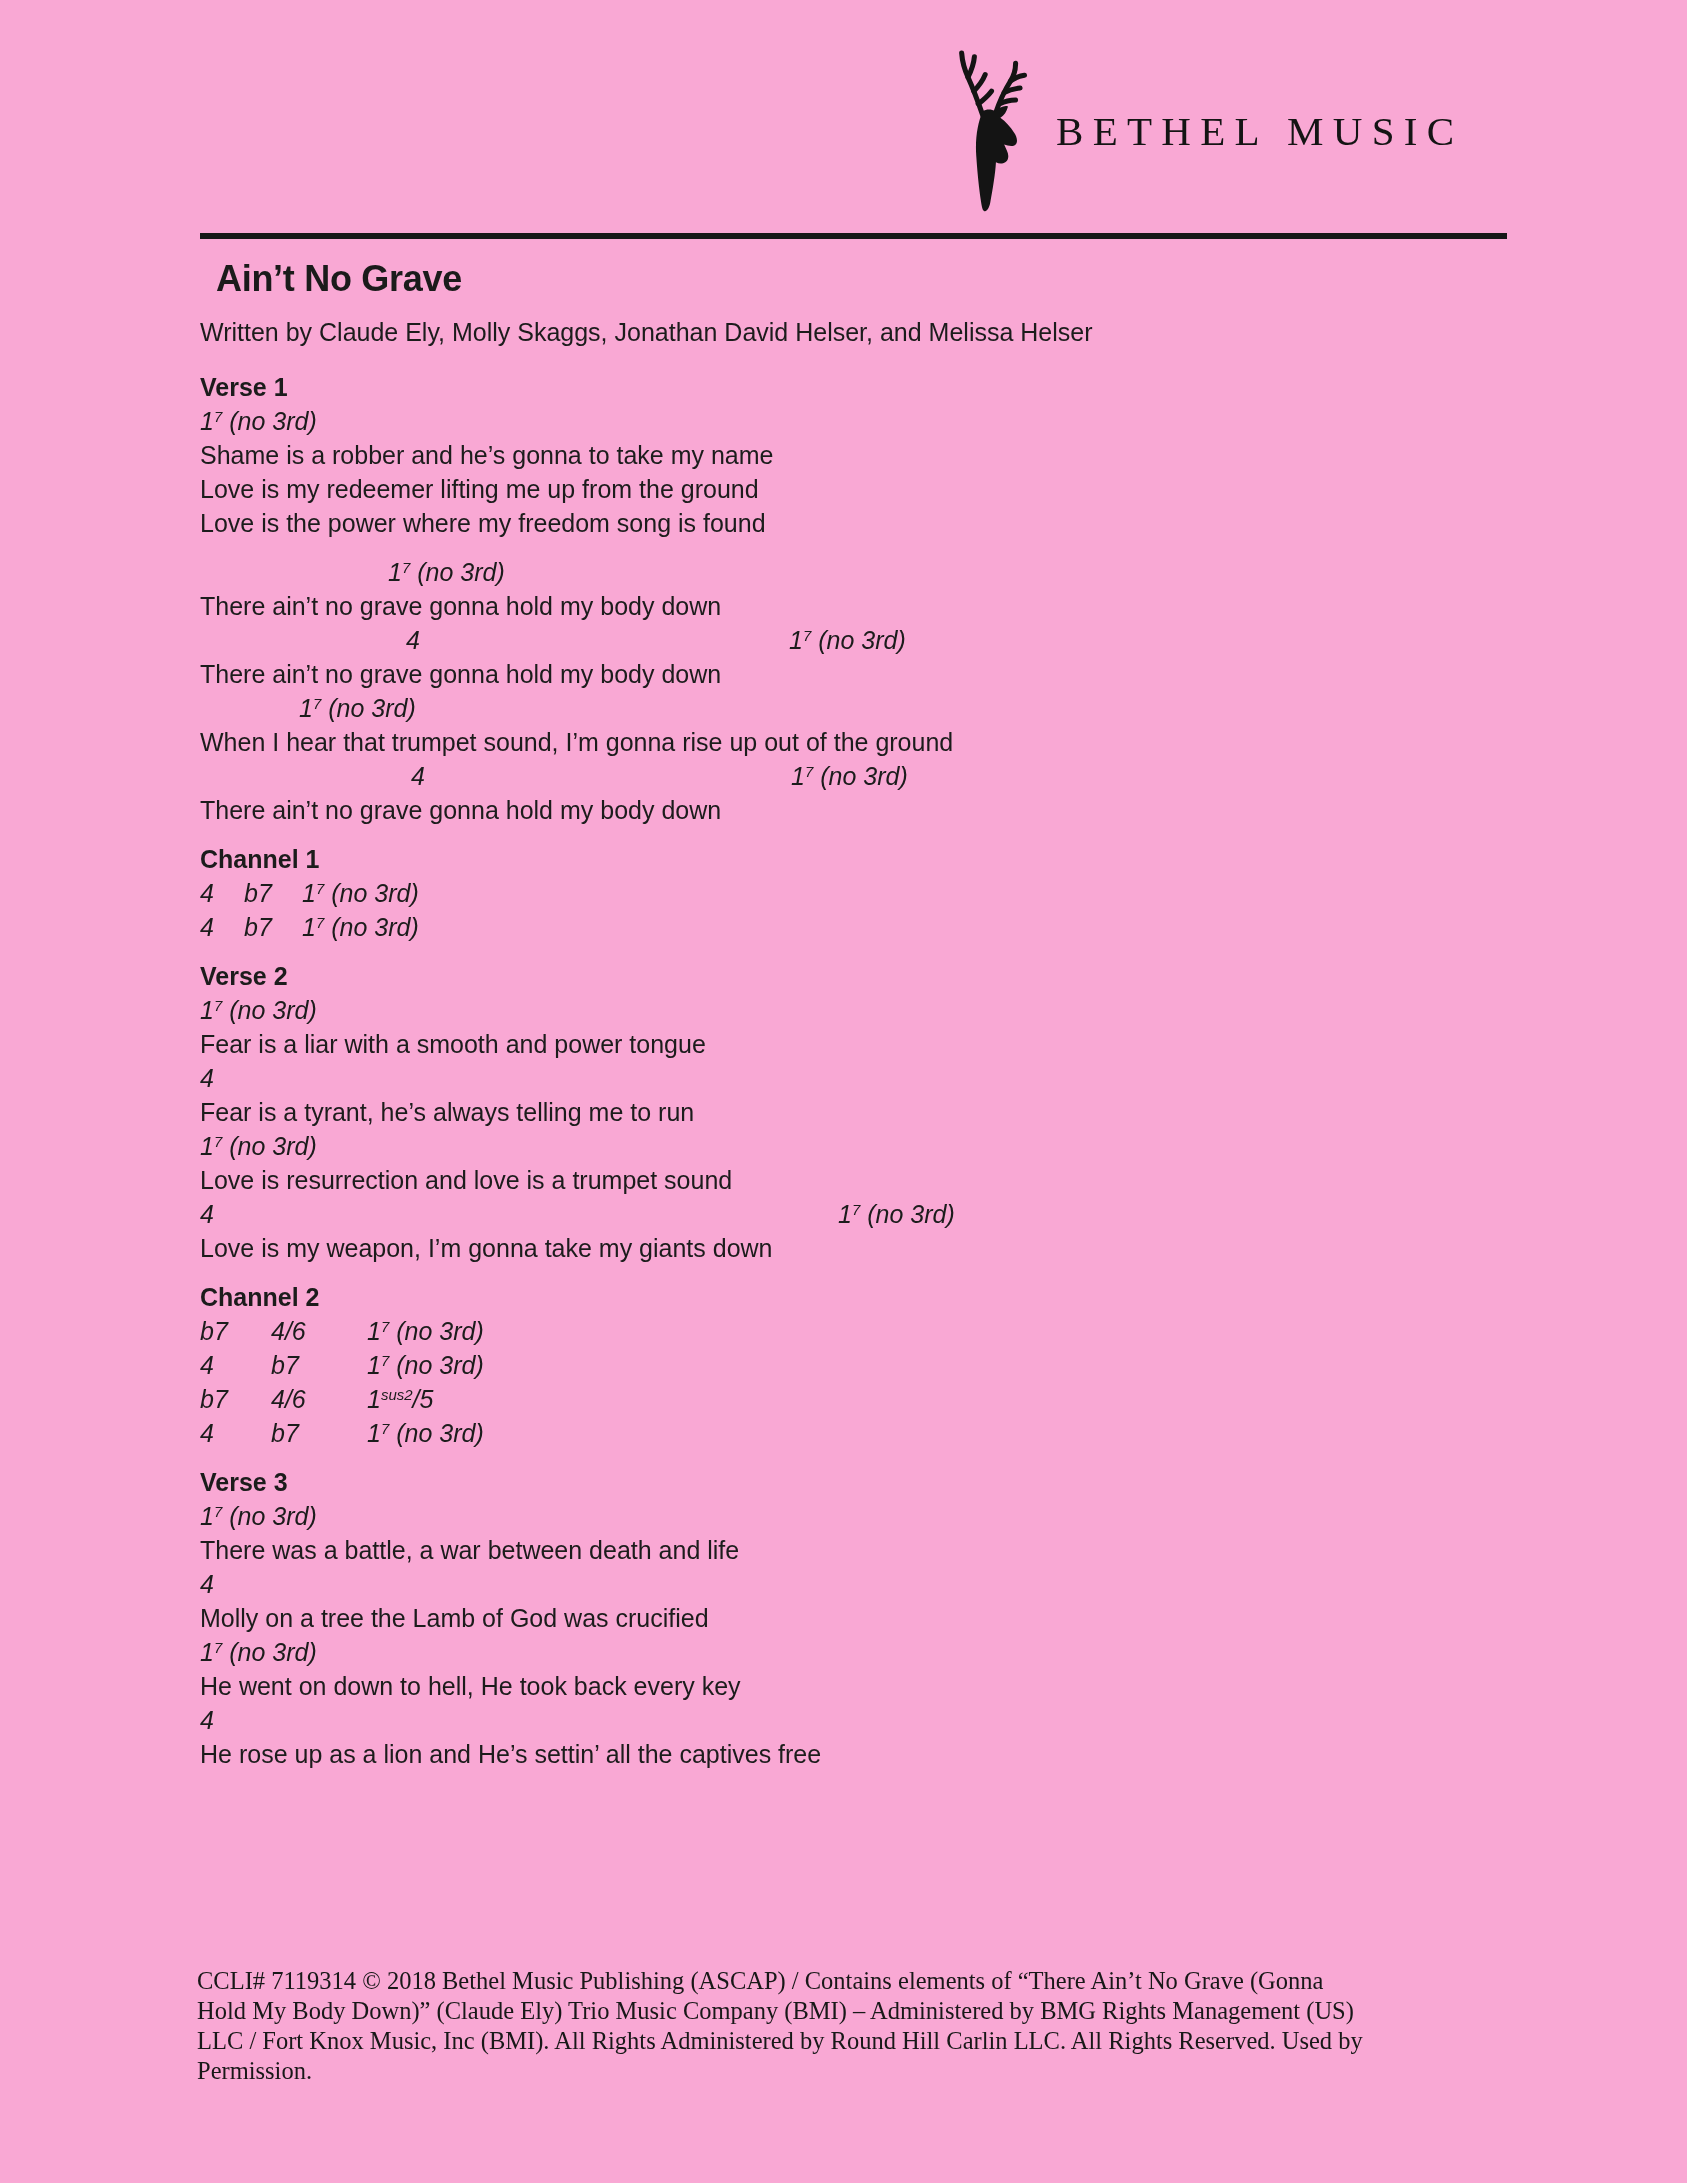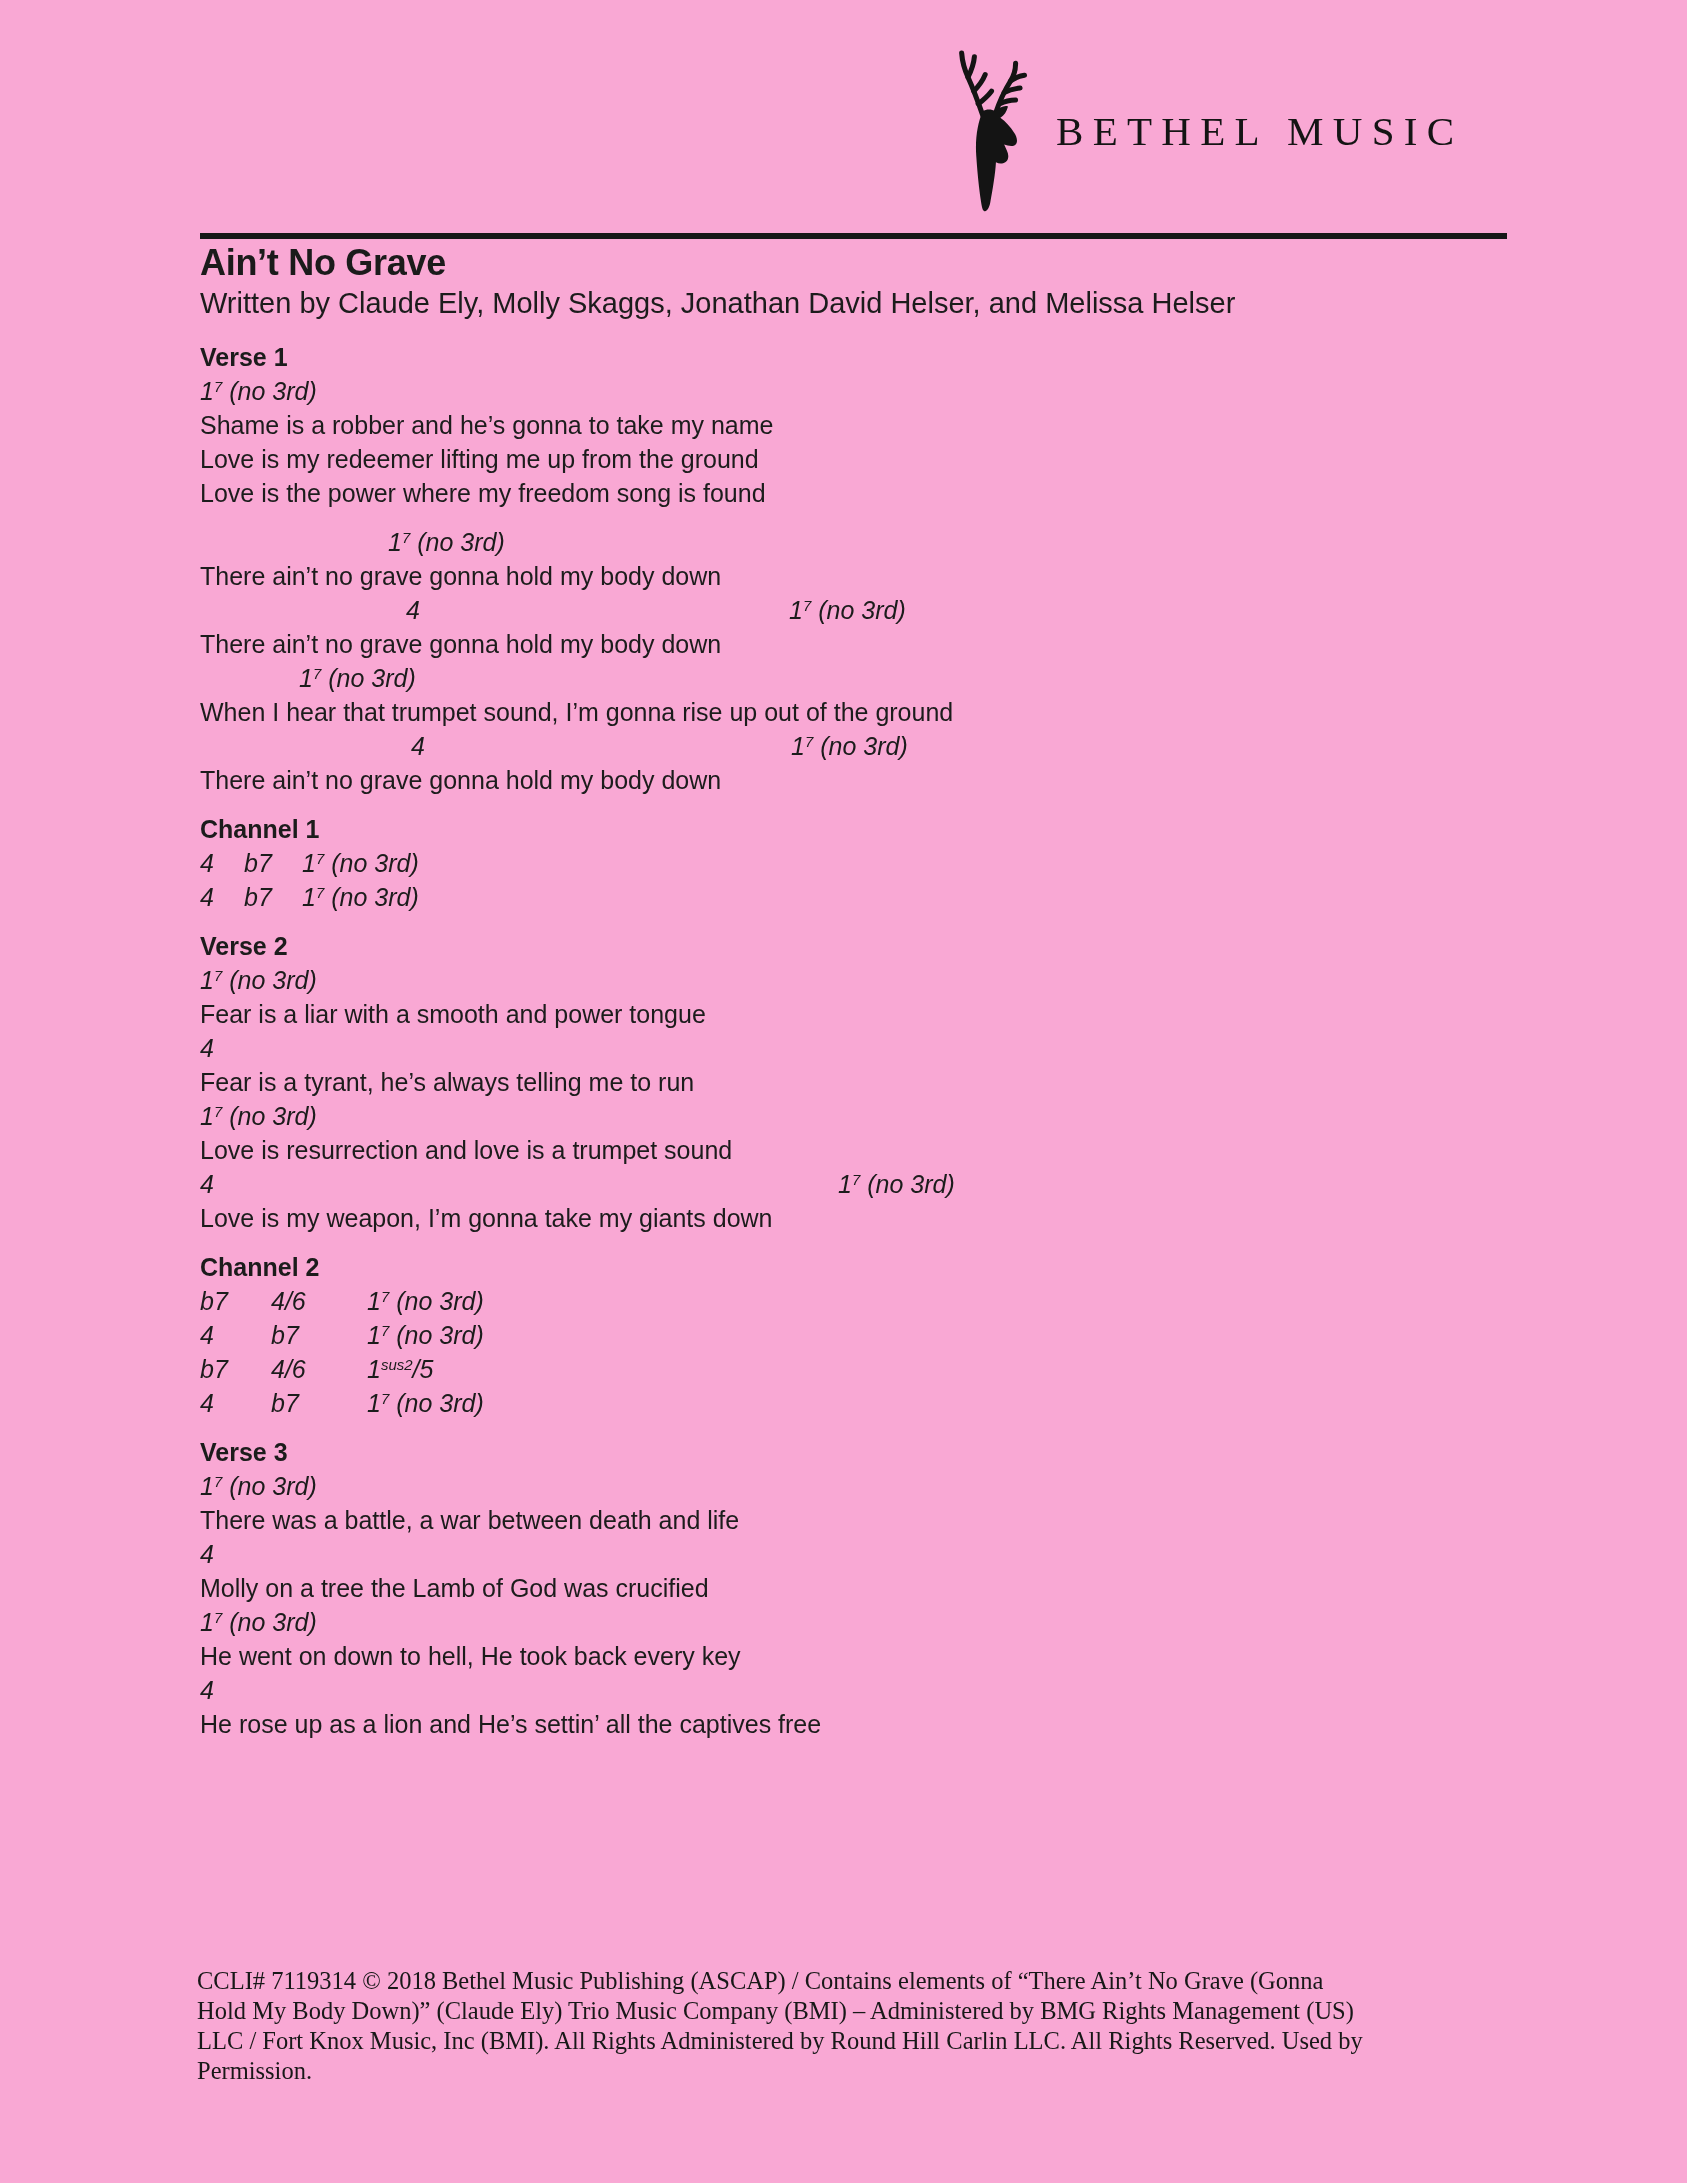--- a/index.html
+++ b/index.html
@@ -39,30 +39,30 @@
   }
 
   
   .content {
     position: absolute;
     top: 242px;
     left: 200px;
     width: 1310px;
   }
   .title {
-    margin: 0;
+    margin: 16px;
     font-size: 36px;
     line-height: 41px;
     font-weight: bold;
     letter-spacing: -0.3px;
     color: #1b1b1b;
   }
   .byline {
     margin-top: 2.6px;
-    font-size: 29px;
+    font-size: 25px;
     line-height: 34px;
   }
   #sections { margin-top: 20.5px; }
   .song-section { margin-top: 15px; }
   .sec-label {
     font-size: 25px;
     line-height: 34px;
     font-weight: bold;
   }
   .line {

